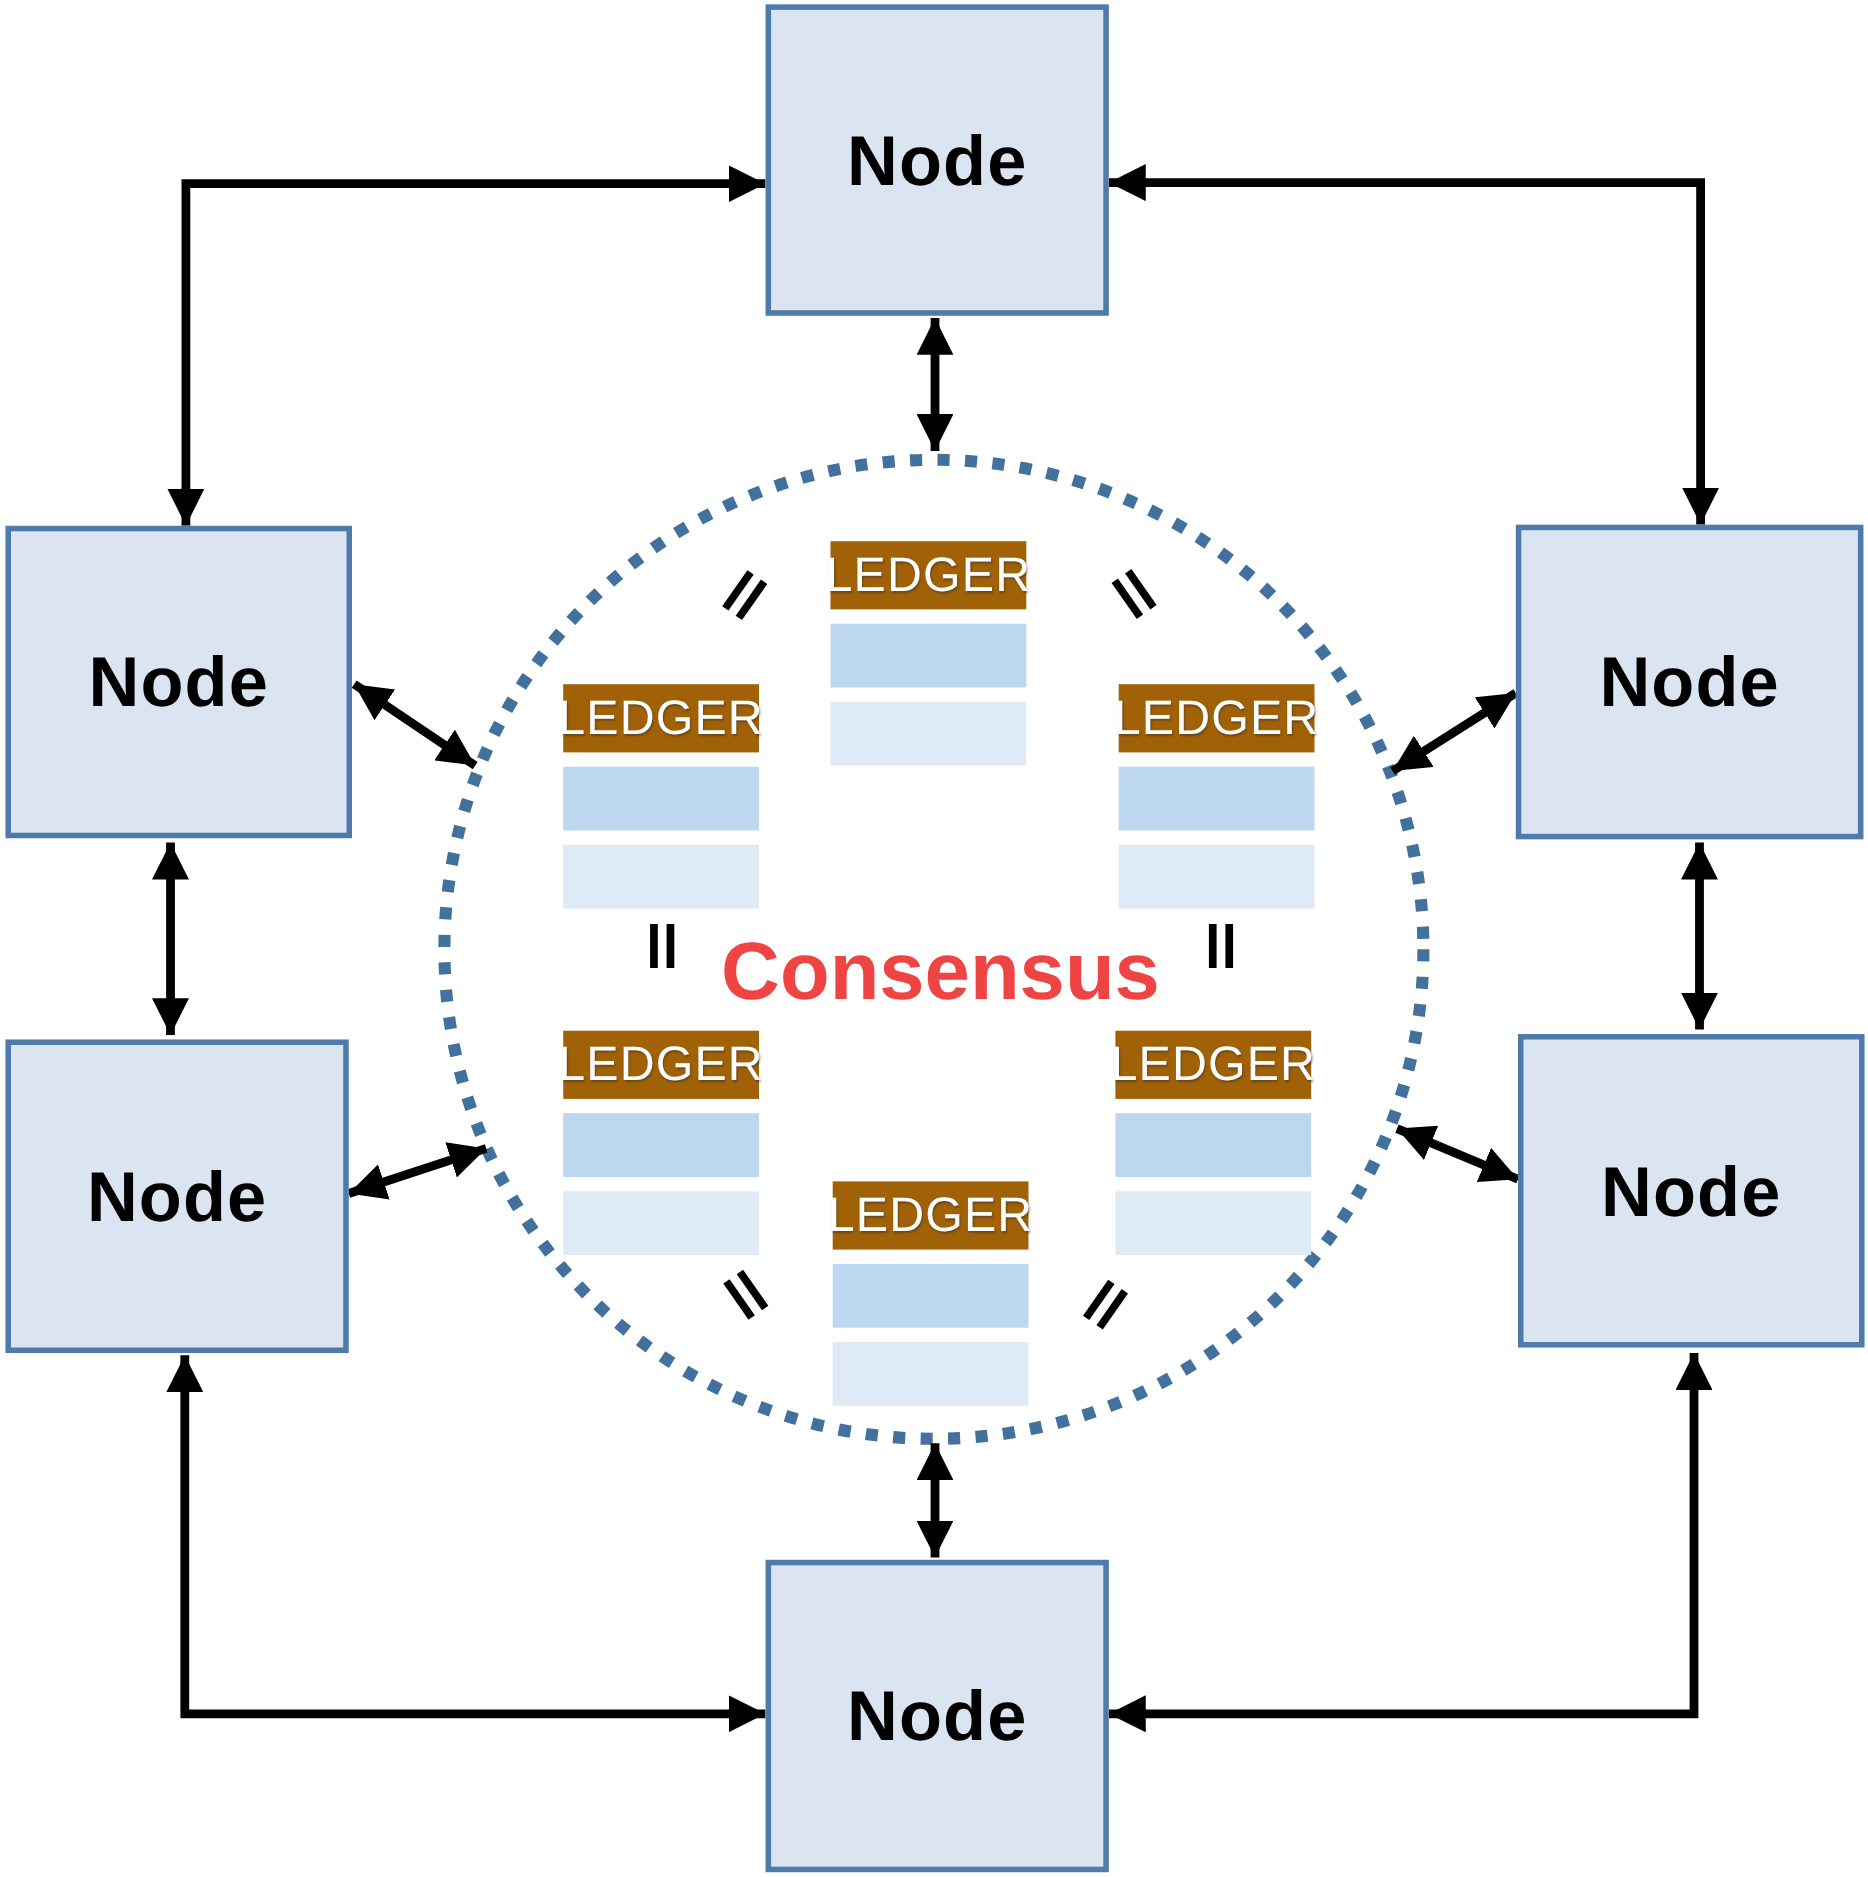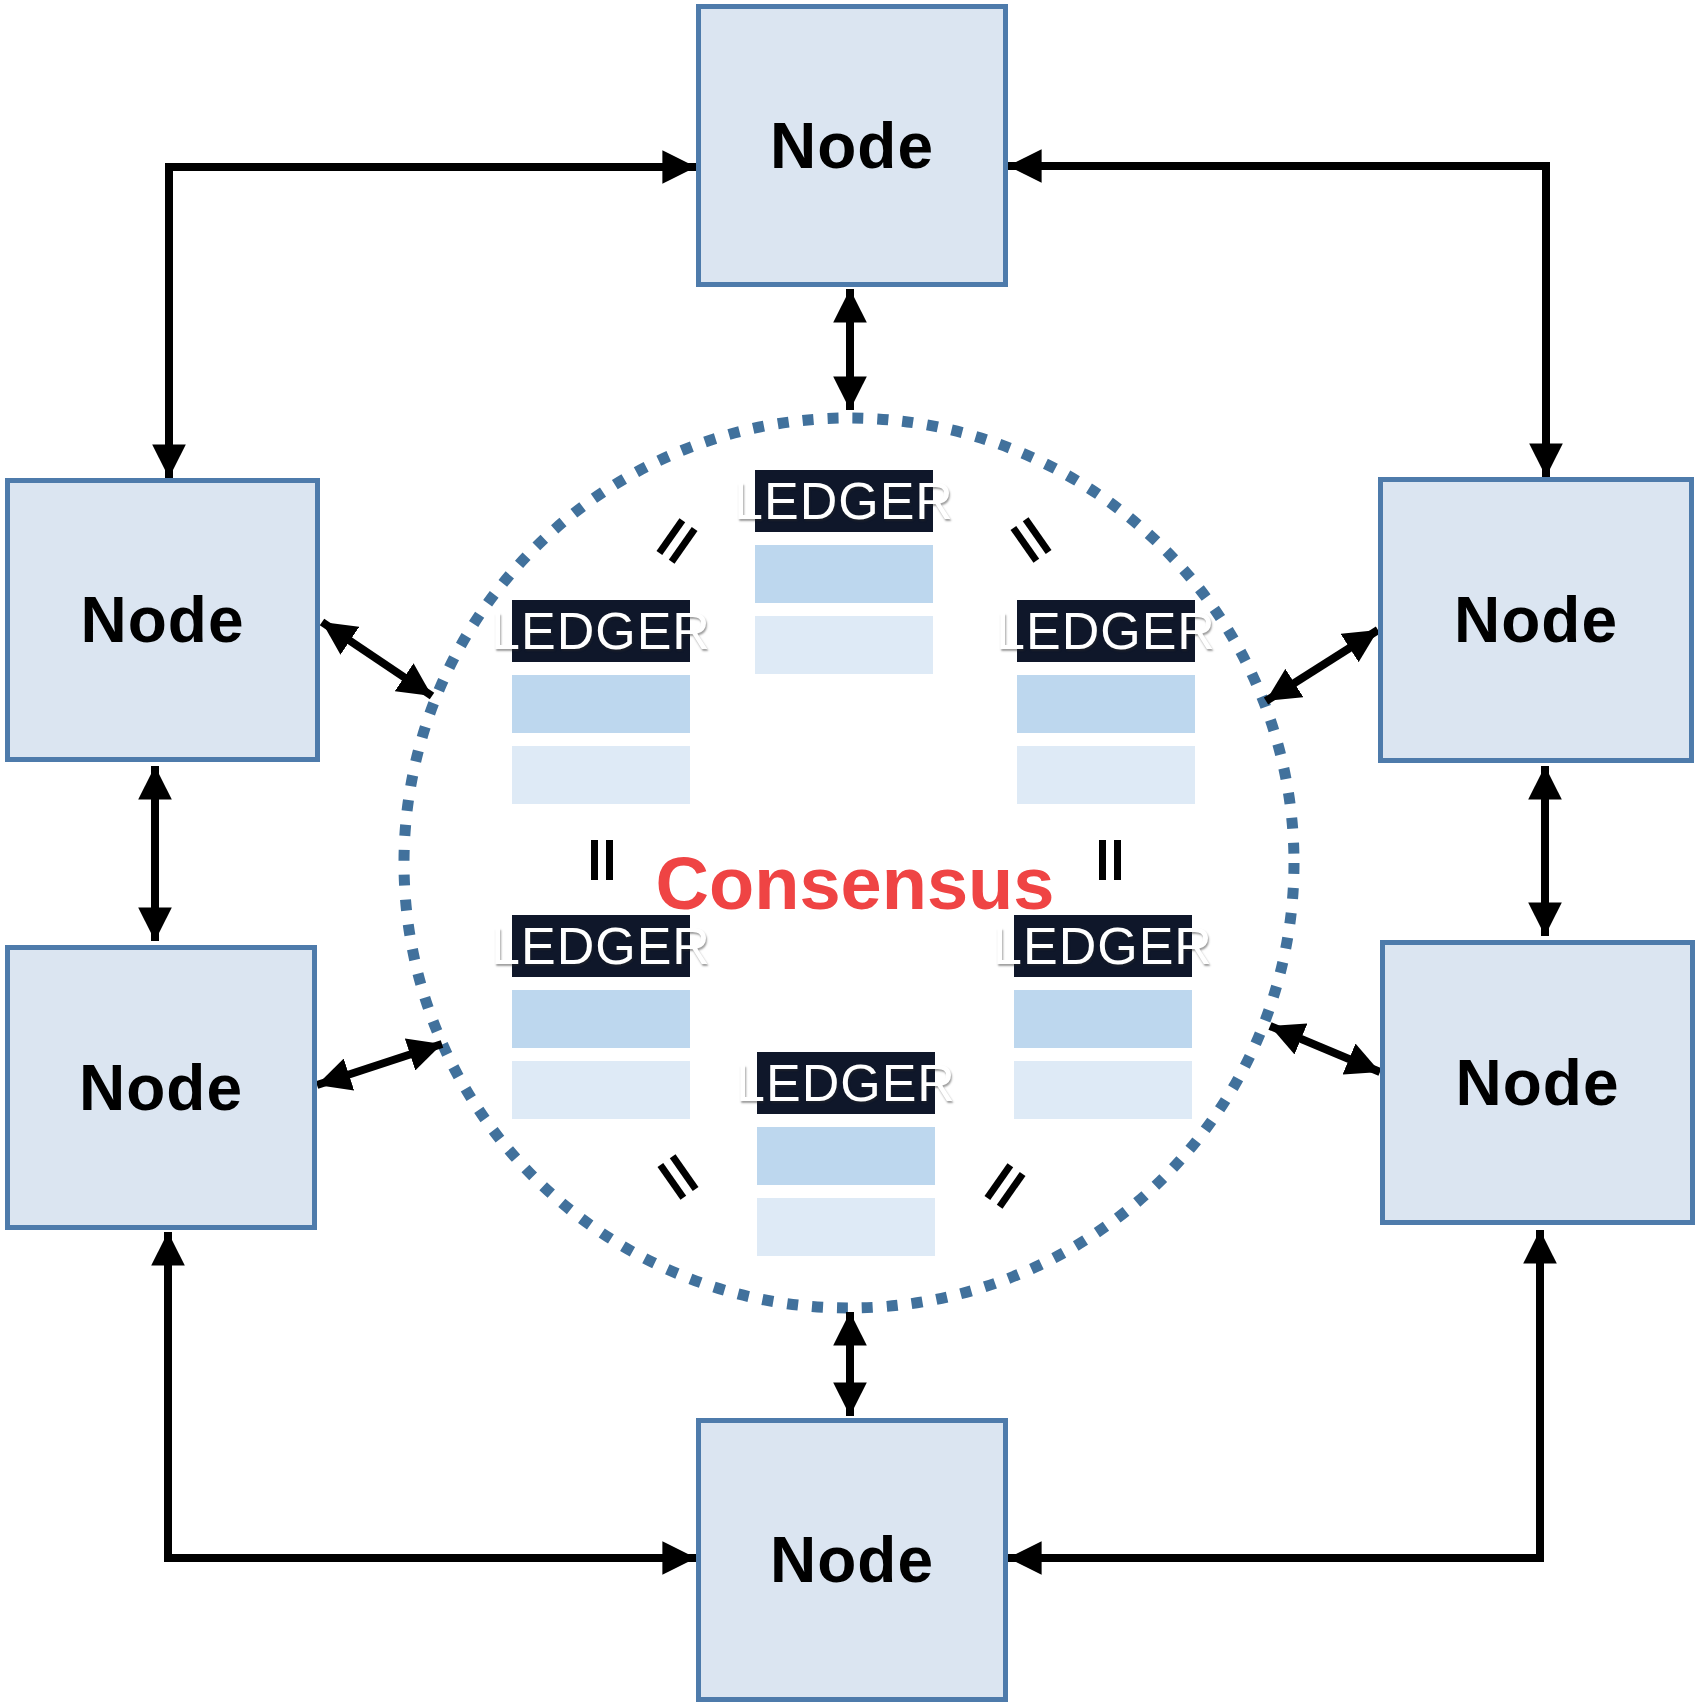--- a/index.html
+++ b/index.html
@@ -10,23 +10,24 @@
   .layer{position:absolute;left:0;top:0;}
   .arrow{fill:none;stroke:#000000;stroke-width:8;
          marker-start:url(#ah);marker-end:url(#ah);}
   .node{
     position:absolute;background:#dbe5f1;border:5px solid #4e7bab;
     box-sizing:border-box;display:flex;align-items:center;justify-content:center;
   }
   .node span{font-weight:bold;font-size:64px;color:#000;letter-spacing:1px;}
   .ledger{position:absolute;width:178px;}
   .ledger .hd{
-    height:62px;background:#0f172a;color:#fff;display:flex;
-    align-items:center;justify-content:center;font-size:52px;letter-spacing:1px;
+    height:62px;background:#a16207;color:#fff;display:flex;
+    align-items:center;justify-content:center;font-size:44px;letter-spacing:1px;
     text-shadow:1px 2px 2px rgba(40,40,40,.45);
+    margin-top:22px;
   }
   .ledger .row1{height:58px;background:#bdd7ee;margin-top:13px;}
   .ledger .row2{height:58px;background:#deeaf6;margin-top:13px;}
   .consensus{
     position:absolute;left:855px;top:883px;transform:translate(-50%,-50%);
     font-size:74px;font-weight:bold;color:#ef4444;white-space:nowrap;
   }
   .eq{
     position:absolute;width:40px;height:22px;display:flex;
     flex-direction:column;justify-content:space-between;

